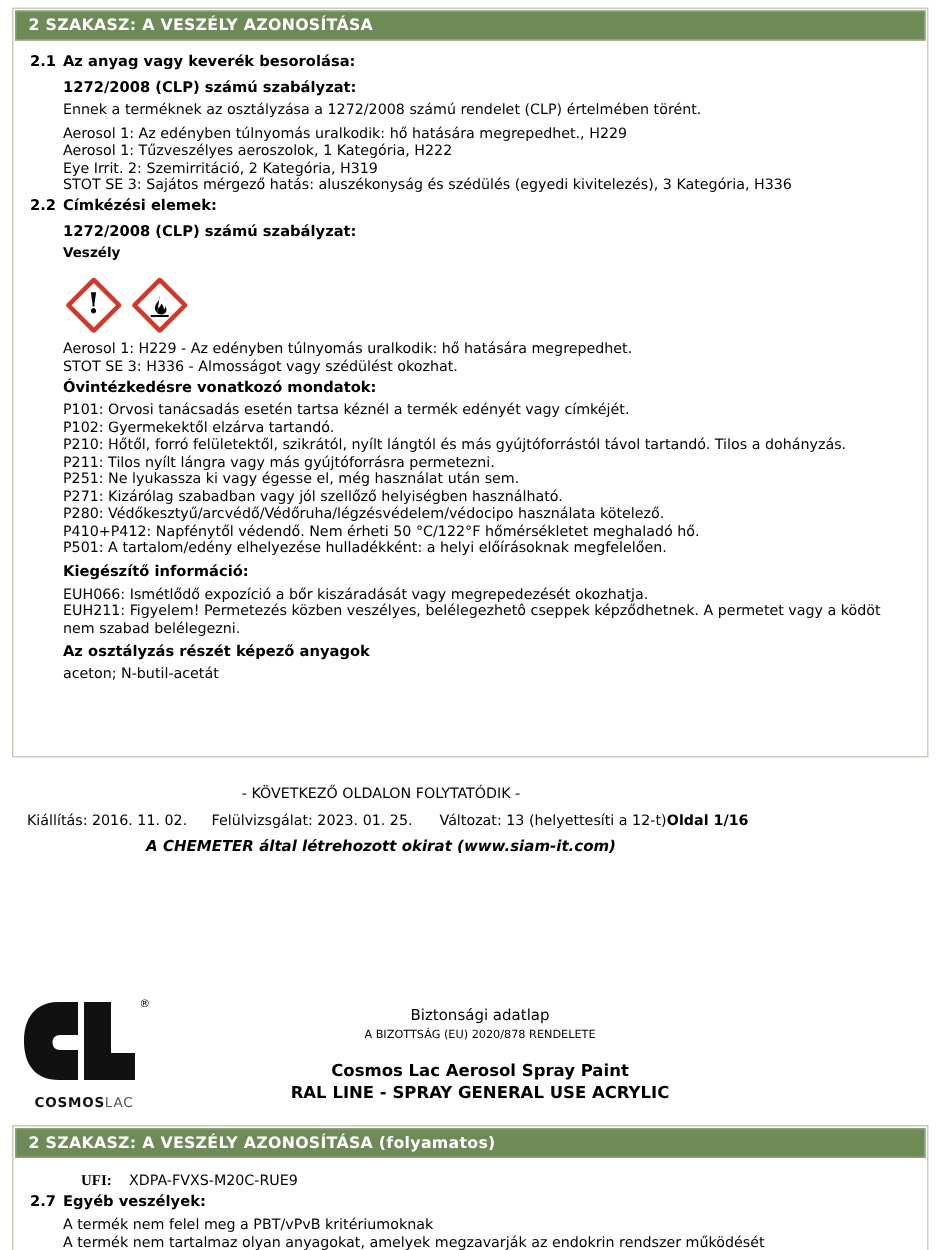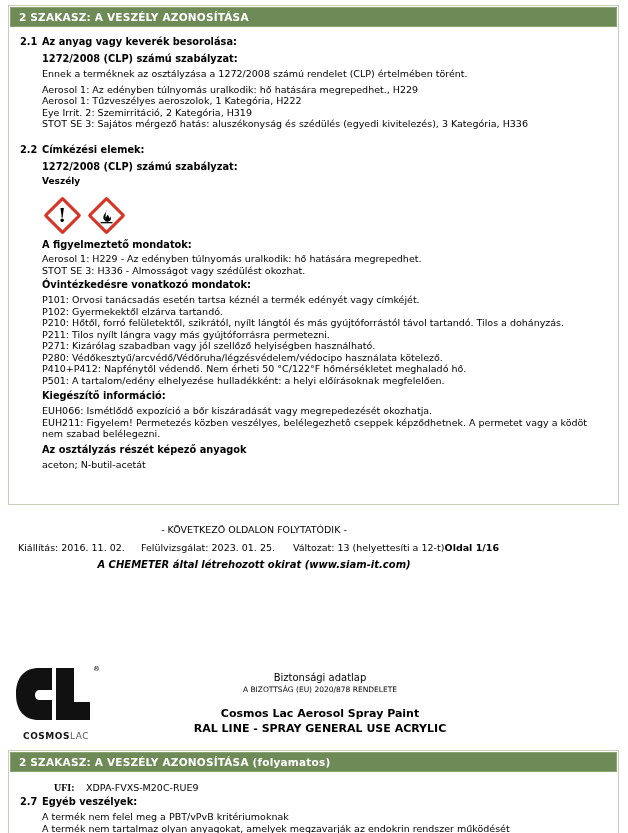--- a/index.html
+++ b/index.html
@@ -50,21 +50,21 @@
     <span class="sec-num">2.1</span>
     <span class="sec-title">Az anyag vagy keverék besorolása:</span>
   </div>
   <div class="ind subhead">1272/2008 (CLP) számú szabályzat:</div>
   <div class="ind t gap4">Ennek a terméknek az osztályzása a 1272/2008 számú rendelet (CLP) értelmében törént.</div>
   <div class="ind t gap4">Aerosol 1: Az edényben túlnyomás uralkodik: hő hatására megrepedhet., H229</div>
   <div class="ind t">Aerosol 1: Tűzveszélyes aeroszolok, 1 Kategória, H222</div>
   <div class="ind t">Eye Irrit. 2: Szemirritáció, 2 Kategória, H319</div>
   <div class="ind t">STOT SE 3: Sajátos mérgező hatás: aluszékonyság és szédülés (egyedi kivitelezés), 3 Kategória, H336</div>
 
-  <div class="sec-row" style="margin-top:14px;">
+  <div class="sec-row" style="margin-top:2px;">
     <span class="sec-num">2.2</span>
     <span class="sec-title">Címkézési elemek:</span>
   </div>
   <div class="ind subhead">1272/2008 (CLP) számú szabályzat:</div>
   <div class="ind t b gap4" style="font-size:9px;">Veszély</div>
 
   <div class="picto-row">
     <div class="diamond">
       <div class="diamond-inner">
           <span class="excl">!</span>
@@ -73,29 +73,29 @@
     <div class="diamond">
       <div class="diamond-inner">
         <svg width="18" height="18" viewBox="0 0 18 18">
           <path d="M9 2 C9.6 4.6 7.2 6 6.2 8.2 C5.3 10.2 5.8 12.4 7.6 13.4 C7 12 7.4 10.8 8.4 9.9 C9.3 9.1 9.9 8.4 9.8 7.2 C11.2 8.4 11.9 9.6 11.6 11.2 C12.3 10.8 12.7 10 12.6 9 C13.8 10.6 13.9 12.6 12.2 13.8 C10.9 14.7 8.6 14.6 7.3 13.7 Z" fill="#000"></path>
           <rect x="3" y="14.8" width="12" height="1.3" fill="#000"></rect>
         </svg>
       </div>
     </div>
   </div>
 
-  <div class="ind subhead" style="margin-top:4px;">A figyelmeztető mondatok:</div>
   <div class="ind t gap3">Aerosol 1: H229 - Az edényben túlnyomás uralkodik: hő hatására megrepedhet.</div>
   <div class="ind t">STOT SE 3: H336 - Almosságot vagy szédülést okozhat.</div>
 
   <div class="ind subhead" style="margin-top:3px;">Óvintézkedésre vonatkozó mondatok:</div>
   <div class="ind t gap4">P101: Orvosi tanácsadás esetén tartsa kéznél a termék edényét vagy címkéjét.</div>
   <div class="ind t">P102: Gyermekektől elzárva tartandó.</div>
   <div class="ind t">P210: Hőtől, forró felületektől, szikrától, nyílt lángtól és más gyújtóforrástól távol tartandó. Tilos a dohányzás.</div>
   <div class="ind t">P211: Tilos nyílt lángra vagy más gyújtóforrásra permetezni.</div>
+  <div class="ind t">P251: Ne lyukassza ki vagy égesse el, még használat után sem.</div>
   <div class="ind t">P271: Kizárólag szabadban vagy jól szellőző helyiségben használható.</div>
   <div class="ind t">P280: Védőkesztyű/arcvédő/Védőruha/légzésvédelem/védocipo használata kötelező.</div>
   <div class="ind t">P410+P412: Napfénytől védendő. Nem érheti 50 °C/122°F hőmérsékletet meghaladó hő.</div>
   <div class="ind t">P501: A tartalom/edény elhelyezése hulladékként: a helyi előírásoknak megfelelően.</div>
 
   <div class="ind subhead" style="margin-top:4px;">Kiegészítő információ:</div>
   <div class="ind t gap4">EUH066: Ismétlődő expozíció a bőr kiszáradását vagy megrepedezését okozhatja.</div>
   <div class="ind t">EUH211: Figyelem! Permetezés közben veszélyes, belélegezhetô cseppek képződhetnek. A permetet vagy a ködöt nem szabad belélegezni.</div>
 
   <div class="ind subhead" style="margin-top:4px;">Az osztályzás részét képező anyagok</div>

